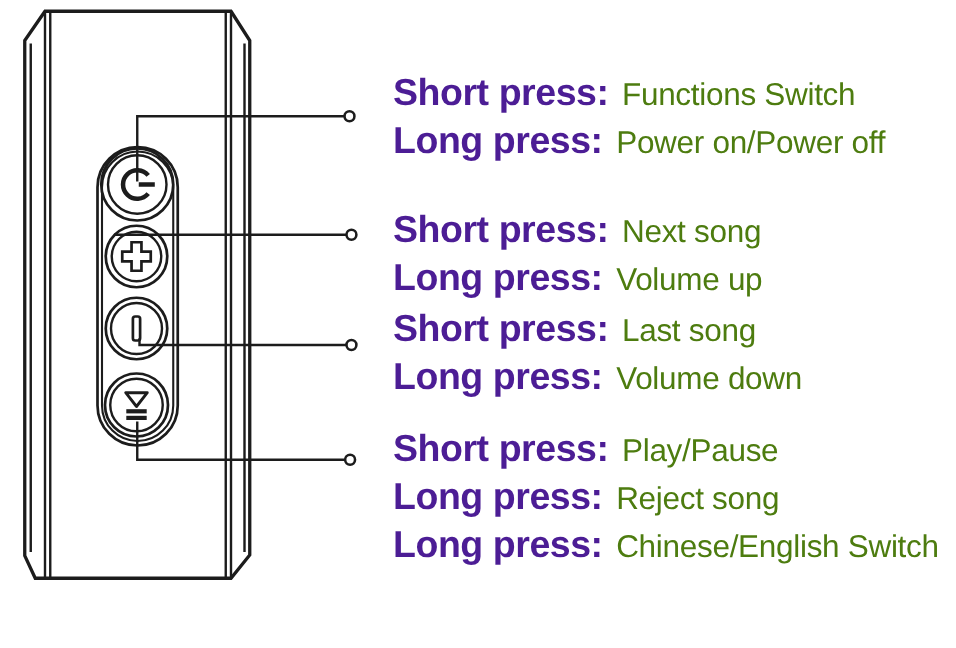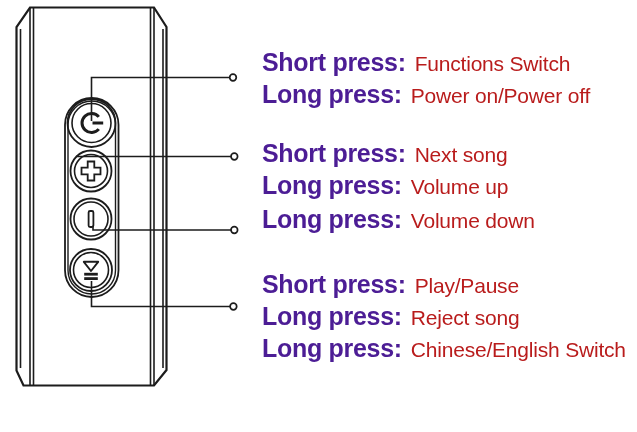--- a/index.html
+++ b/index.html
@@ -20,21 +20,21 @@
   }
   .press-label {
     font-size: 25px;
     font-weight: bold;
     color: #4c1d95;
     letter-spacing: -0.3px;
   }
   .press-action {
     font-size: 21px;
     font-weight: normal;
-    color: #b91c1c;
+    color: #4d7c0f;
     margin-left: 9px;
     letter-spacing: -0.2px;
   }
 </style>
 </head>
 <body>
 
 <div class="canvas">
 
   <svg class="device-svg" width="637" height="432" viewBox="0 0 637 432">
@@ -103,25 +103,28 @@
     <div class="instruction-line">
       <span class="press-label">Short press:</span><span class="press-action">Next song</span>
     </div>
     <div class="instruction-line">
       <span class="press-label">Long press:</span><span class="press-action">Volume up</span>
     </div>
   </div>
 
   <div class="instruction-block" style="top:203px">
     <div class="instruction-line">
+      <span class="press-label">Short press:</span><span class="press-action">Last song</span>
+    </div>
+    <div class="instruction-line">
       <span class="press-label">Long press:</span><span class="press-action">Volume down</span>
     </div>
   </div>
 
-  <div class="instruction-block" style="top:268px">
+  <div class="instruction-block" style="top:283px">
     <div class="instruction-line">
       <span class="press-label">Short press:</span><span class="press-action">Play/Pause</span>
     </div>
     <div class="instruction-line">
       <span class="press-label">Long press:</span><span class="press-action">Reject song</span>
     </div>
     <div class="instruction-line">
       <span class="press-label">Long press:</span><span class="press-action">Chinese/English Switch</span>
     </div>
   </div>

